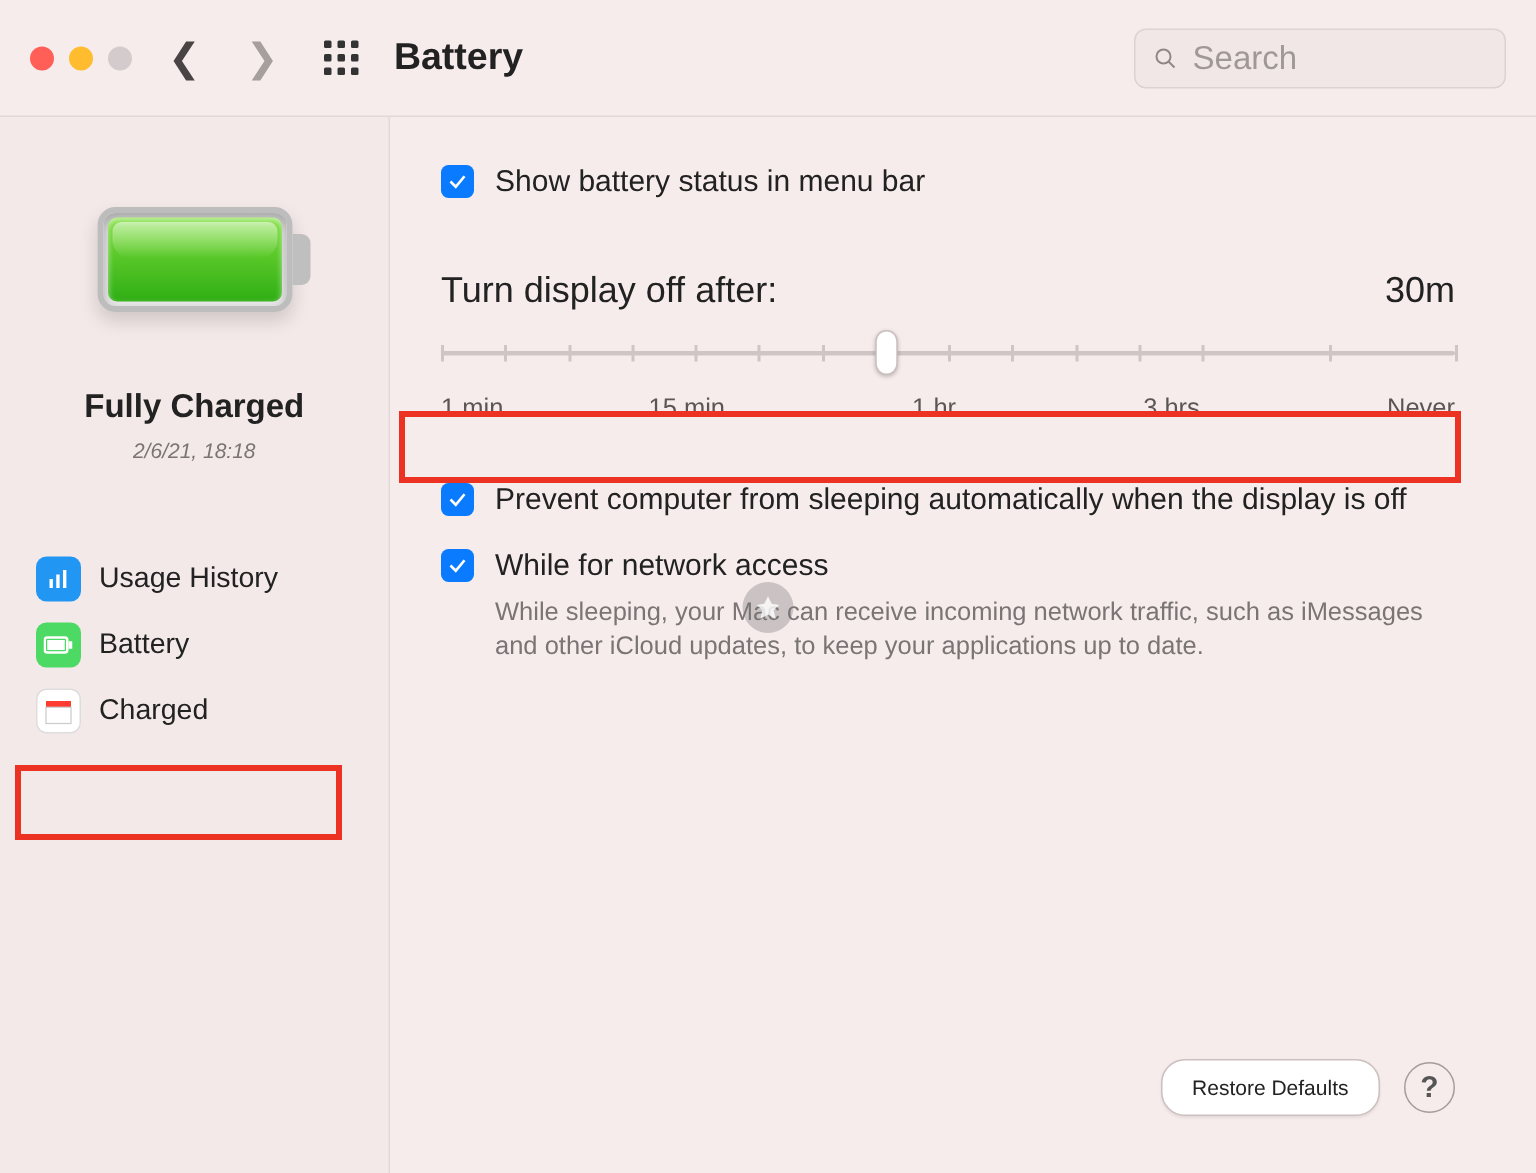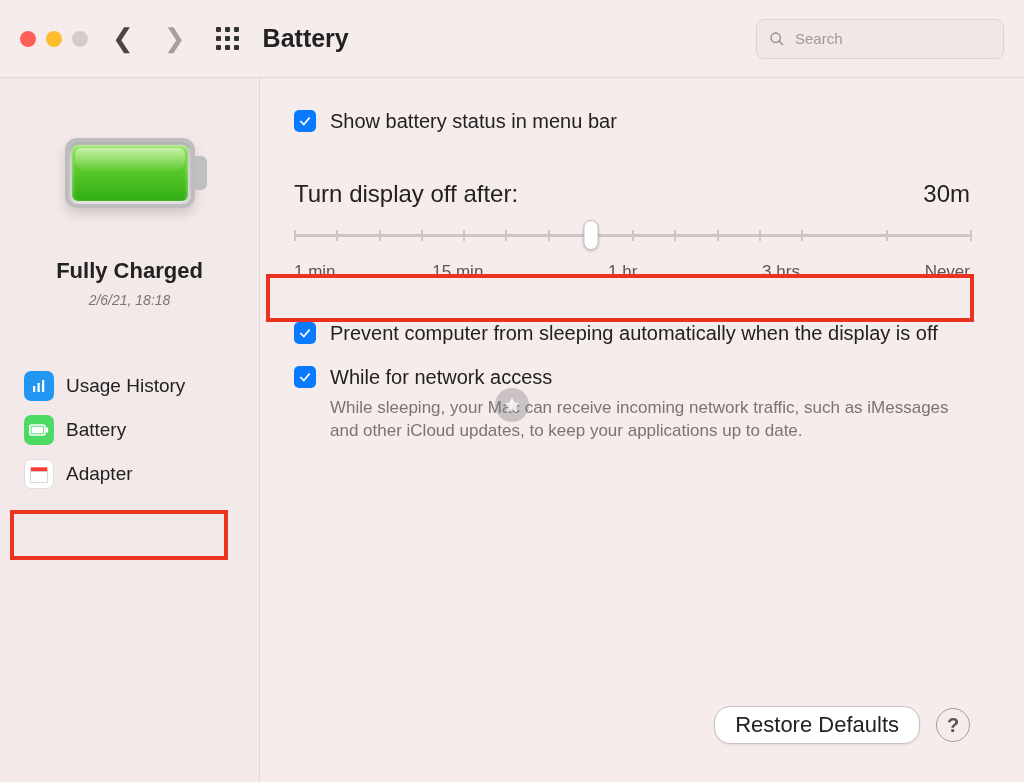--- a/index.html
+++ b/index.html
@@ -21,21 +21,21 @@
   .tl-yel{background:#febc2e;}
   .tl-gry{background:#d4cccc;}
   .navbtn{color:#a79e9e;font-size:26px;padding:0 6px;cursor:default;}
   .navbtn.enabled{color:#4a4444;}
   .grid-icon{display:grid;grid-template-columns:repeat(3,5px);grid-template-rows:repeat(3,5px);gap:4px;margin:0 6px;}
   .grid-icon span{width:5px;height:5px;background:#333;border-radius:1px;}
   .title{font-size:25px;font-weight:700;}
   .spacer{flex:1;}
   .search{display:flex;align-items:center;width:248px;height:40px;background:#f2e7e7;border:1px solid #ddd2d2;border-radius:8px;padding:0 12px;color:var(--muted);}
   .search svg{margin-right:8px;fill:none;stroke:#908888;stroke-width:2;}
-  .search input{border:none;background:transparent;outline:none;font-size:15px;color:#333;width:100%;}
+  .search input{border:none;background:transparent;outline:none;font-size:22px;color:#333;width:100%;}
   .search input::placeholder{color:#a09898;}
   
   .body{display:flex;height:calc(100% - 78px);}
   .sidebar{width:260px;background:var(--sidebar);border-right:1px solid var(--border);padding-top:30px;display:flex;flex-direction:column;align-items:center;}
   .main{flex:1;padding:30px 54px 38px 34px;position:relative;display:flex;flex-direction:column;}
   
   .battery-glyph{width:130px;height:70px;position:relative;margin-top:30px;}
   .battery-body{position:absolute;inset:0;border-radius:12px;border:4px solid #bdbdbd;background:linear-gradient(#dedede,#e8e8e8);box-shadow:inset 0 4px 8px rgba(0,0,0,.25),0 6px 12px rgba(0,0,0,.15);}
   .battery-cap{position:absolute;right:-12px;top:18px;width:12px;height:34px;background:#bfbfbf;border-radius:0 6px 6px 0;}
   .battery-fill{position:absolute;left:7px;top:7px;right:7px;bottom:7px;border-radius:6px;background:linear-gradient(#7dde3a,#2fae14);box-shadow:inset 0 2px 4px rgba(255,255,255,.6);}
@@ -63,21 +63,21 @@
   .slider-block{margin:28px 0 38px 0;}
   .slider-head{display:flex;justify-content:space-between;font-size:24px;margin-bottom:18px;}
   .slider-track{position:relative;height:18px;}
   .slider-line{position:absolute;left:0;right:0;top:8px;height:3px;background:#cfc5c5;border-radius:2px;}
   .tick{position:absolute;top:4px;width:2px;height:11px;background:#cfc5c5;}
   .slider-thumb{position:absolute;top:-6px;width:15px;height:30px;background:#fff;border:1px solid #cbbfbf;border-radius:8px;box-shadow:0 1px 3px rgba(0,0,0,.25);transform:translateX(-50%);}
   .slider-labels{display:flex;justify-content:space-between;margin-top:18px;font-size:17px;color:#5b5555;}
   .slider-labels span:nth-child(2){margin-left:-28px;}
   
   .footer{margin-top:auto;display:flex;justify-content:flex-end;align-items:center;gap:16px;}
-  .btn{height:38px;padding:0 20px;border:1px solid #cbbfbf;border-radius:16px;background:#fff;font-size:22px;display:flex;align-items:center;box-shadow:0 1px 2px rgba(0,0,0,.08);}
+  .btn{height:38px;padding:0 20px;border:1px solid #cbbfbf;border-radius:16px;background:#fff;font-size:14px;display:flex;align-items:center;box-shadow:0 1px 2px rgba(0,0,0,.08);}
   .help{width:34px;height:34px;border:1.5px solid #a59c9c;border-radius:50%;display:flex;align-items:center;justify-content:center;font-size:20px;font-weight:600;color:#555;}
   .watermark{position:absolute;left:50%;top:388px;transform:translate(-50%,0);width:34px;height:34px;border-radius:50%;background:rgba(120,120,120,.35);display:flex;align-items:center;justify-content:center;}
   .watermark svg{fill:rgba(255,255,255,.8);}
 </style>
 </head>
 <body>
 
 <div class="toolbar">
   <div class="traffic">
     <span class="tl-red"></span>
@@ -140,21 +140,21 @@
         </span>
         <span>Battery</span>
       </div>
       <div class="nav-item">
         <span class="icon ic-sched">
           <svg width="20" height="20" viewBox="0 0 24 24">
               <rect x="2" y="4" width="20" height="5" fill="#ff3b30"></rect>
               <rect x="2" y="9" width="20" height="13" fill="#fff" stroke="#ccc"></rect>
             </svg>
         </span>
-        <span>Adapter</span>
+        <span>Charged</span>
       </div>
     </div>
   </div>
 
   <div class="main">
     <div class="row">
       <span class="cb">
           <svg width="14" height="14" viewBox="0 0 24 24">
             <polyline points="4 12 10 18 20 6"></polyline>
           </svg>

